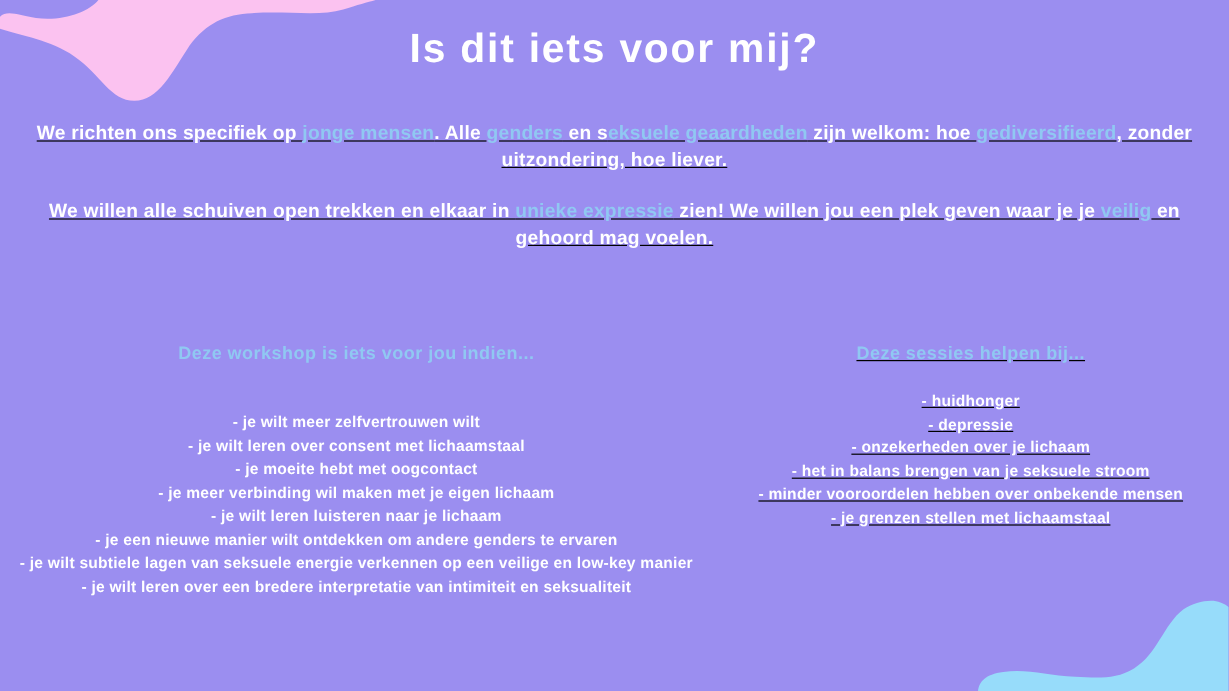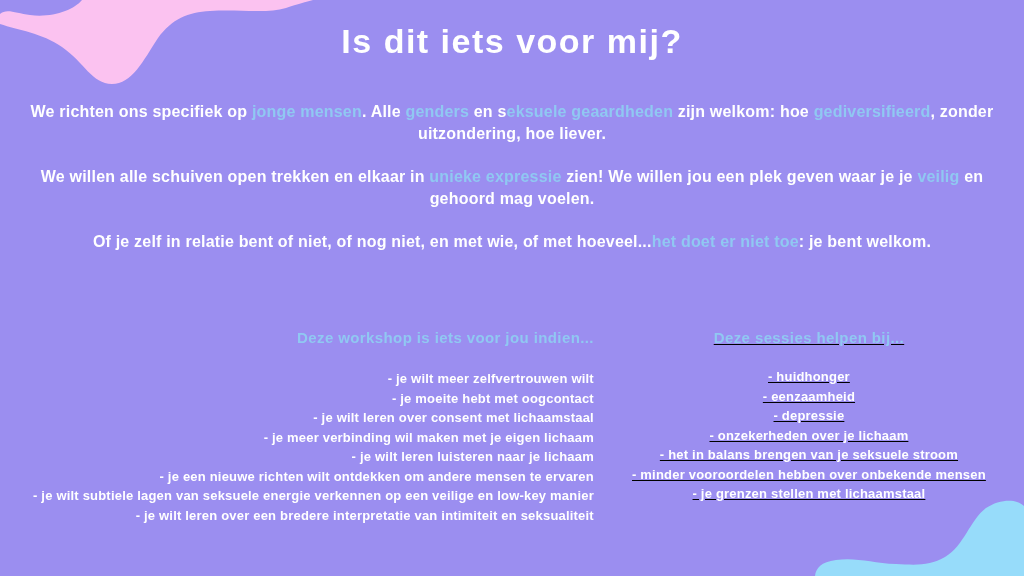--- a/index.html
+++ b/index.html
@@ -25,48 +25,49 @@
     color:#ffffff;
     font-size:34px;
     font-weight:700;
     letter-spacing:1.5px;
     position:relative;z-index:2;
   }
   .intro{
     position:relative;z-index:2;
     margin:40px auto 0 auto;
     width:965px;
+    text-decoration:underline;
   }
   .para{
     margin:0 0 21px 0;
     text-align:center;
     color:#ffffff;
     font-size:16px;
     font-weight:700;
     line-height:22px;
     letter-spacing:0.2px;
   }
   .para .hl{color:var(--hl,#90c8f2);}
   .columns{
     position:relative;z-index:2;
     display:flex;
     margin-top:76px;
     width:100%;
   }
   .col{text-align:center;}
-  .col-left{flex:0 0 58%;text-align:right;}
+  .col-left{flex:0 0 58%;}
   .col-right{flex:0 0 42%;text-decoration:underline;}
   .col-heading{
     margin:0;
     color:var(--hl,#90c8f2);
     font-size:15px;
     font-weight:700;
     letter-spacing:0.4px;
   }
-  .list{margin-top:23px;}
+  .list{margin-top:39px;}
   .col-right .list{margin-top:21px;}
   .list-line{
     color:#ffffff;
     font-size:13px;
     font-weight:700;
     line-height:19.5px;
     letter-spacing:0.2px;
     white-space:nowrap;
   }
 </style>
@@ -99,42 +100,40 @@
       C150,46 156,20 172,8
       C182,1 196,-1 203,2
       C206,3 208,4 210,6 Z"></path>
   </svg>
 
   <h1 class="title">Is dit iets voor mij?</h1>
 
   <div class="intro">
     <p class="para"><span>We richten ons specifiek op </span><span class="hl">jonge mensen</span><span>. Alle </span><span class="hl">genders</span><span> en s</span><span class="hl">eksuele geaardheden</span><span> zijn welkom: hoe </span><span class="hl">gediversifieerd</span><span>, zonder uitzondering, hoe liever.</span></p>
     <p class="para"><span>We willen alle schuiven open trekken en elkaar in </span><span class="hl">unieke expressie</span><span> zien! We willen jou een plek geven waar je je </span><span class="hl">veilig</span><span> en gehoord mag voelen.</span></p>
-    <p class="para"><span>Of je zelf in relatie bent of niet, of nog niet, en met wie, of met hoeveel...</span><span class="hl">het doet er niet toe</span><span>: je bent welkom.</span></p>
   </div>
 
   <div class="columns">
     <div class="col col-left">
       <h2 class="col-heading">Deze workshop is iets voor jou indien...</h2>
       <div class="list">
           <div class="list-line">- je wilt meer zelfvertrouwen wilt</div>
+          <div class="list-line">- je wilt leren over consent met lichaamstaal</div>
           <div class="list-line">- je moeite hebt met oogcontact</div>
-          <div class="list-line">- je wilt leren over consent met lichaamstaal</div>
           <div class="list-line">- je meer verbinding wil maken met je eigen lichaam</div>
           <div class="list-line">- je wilt leren luisteren naar je lichaam</div>
-          <div class="list-line">- je een nieuwe richten wilt ontdekken om andere mensen te ervaren</div>
+          <div class="list-line">- je een nieuwe manier wilt ontdekken om andere genders te ervaren</div>
           <div class="list-line">- je wilt subtiele lagen van seksuele energie verkennen op een veilige en low-key manier</div>
           <div class="list-line">- je wilt leren over een bredere interpretatie van intimiteit en seksualiteit</div>
         </div>
     </div>
     <div class="col col-right">
       <h2 class="col-heading">Deze sessies helpen bij...</h2>
       <div class="list">
           <div class="list-line">- huidhonger</div>
-          <div class="list-line">- eenzaamheid</div>
           <div class="list-line">- depressie</div>
           <div class="list-line">- onzekerheden over je lichaam</div>
           <div class="list-line">- het in balans brengen van je seksuele stroom</div>
           <div class="list-line">- minder vooroordelen hebben over onbekende mensen</div>
           <div class="list-line">- je grenzen stellen met lichaamstaal</div>
         </div>
     </div>
   </div>
 
 </div>

